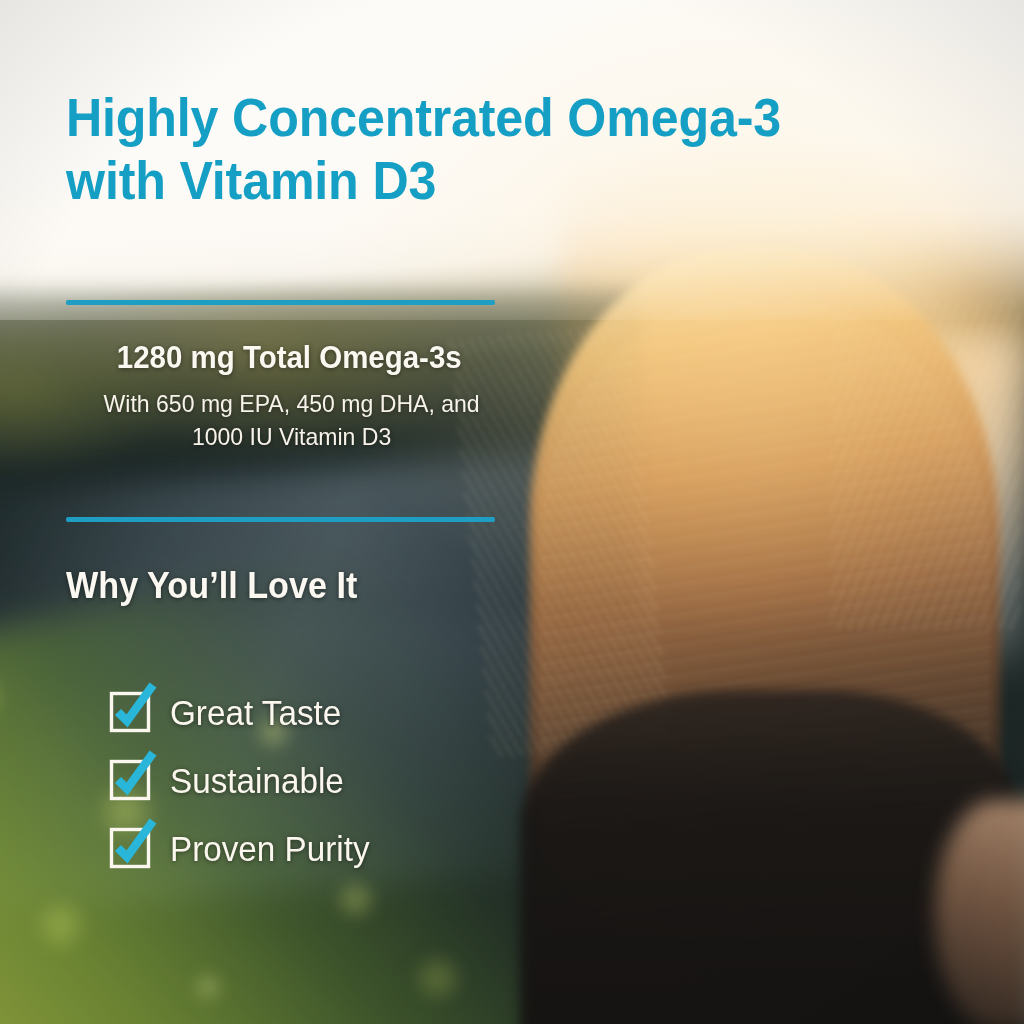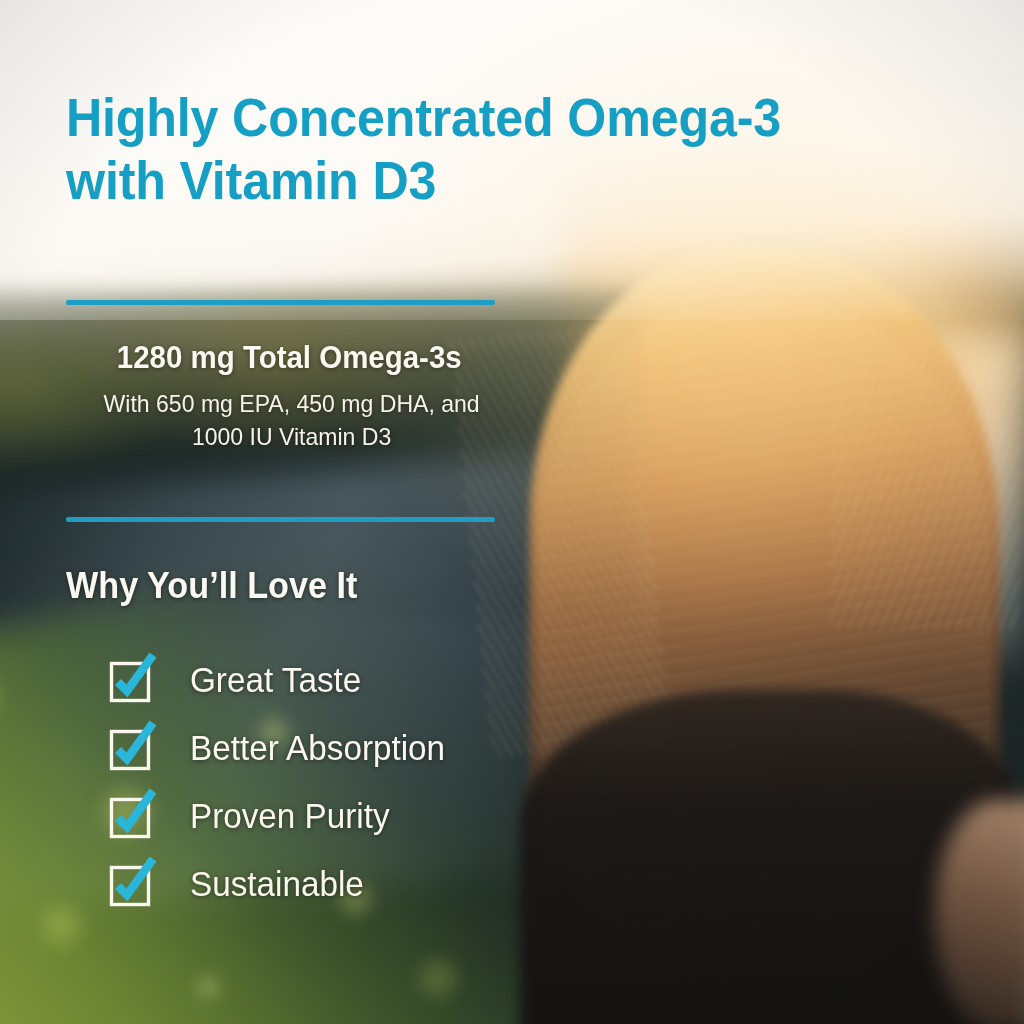--- a/index.html
+++ b/index.html
@@ -286,23 +286,22 @@
     text-shadow:0 1px 6px rgba(0,0,0,.5);
   }
 
   .benefits {
     position:absolute;
     left:110px; top:662px;
     list-style:none;
   }
   .benefit {
     display:flex;
-    align-items:flex-start;
+    align-items:flex-end;
     height:68px;
-    gap:20px;
   }
   .cbox {
     position:relative;
     flex:0 0 auto;
     width:38px; height:38px;
     margin-right:22px;
     overflow:visible;
   }
   .cbox svg { position:absolute; left:-6px; top:-11px; overflow:visible; }
 
@@ -362,45 +361,36 @@
   <li class="benefit">
     <span class="cbox">
       <svg width="52" height="52" viewBox="0 0 52 52" fill="none">
         <rect x="7.5" y="12.5" width="37" height="37" fill="none" stroke="#FBF7EE" stroke-width="3.4"></rect>
         <path d="M14 31 L23 40 L49 4" stroke="#29B6D8" stroke-width="8.5" stroke-linecap="butt" stroke-linejoin="miter" fill="none"></path>
       </svg>
     </span>
     <span class="benefit-label">Great Taste</span>
   </li>
 
+
   <li class="benefit">
     <span class="cbox">
       <svg width="52" height="52" viewBox="0 0 52 52" fill="none">
         <rect x="7.5" y="12.5" width="37" height="37" fill="none" stroke="#FBF7EE" stroke-width="3.4"></rect>
         <path d="M14 31 L23 40 L49 4" stroke="#29B6D8" stroke-width="8.5" stroke-linecap="butt" stroke-linejoin="miter" fill="none"></path>
       </svg>
     </span>
-    <span class="benefit-label">Better Absorption</span>
+    <span class="benefit-label">Sustainable</span>
   </li>
 
   <li class="benefit">
     <span class="cbox">
       <svg width="52" height="52" viewBox="0 0 52 52" fill="none">
         <rect x="7.5" y="12.5" width="37" height="37" fill="none" stroke="#FBF7EE" stroke-width="3.4"></rect>
         <path d="M14 31 L23 40 L49 4" stroke="#29B6D8" stroke-width="8.5" stroke-linecap="butt" stroke-linejoin="miter" fill="none"></path>
       </svg>
     </span>
     <span class="benefit-label">Proven Purity</span>
   </li>
-
-  <li class="benefit">
-    <span class="cbox">
-      <svg width="52" height="52" viewBox="0 0 52 52" fill="none">
-        <rect x="7.5" y="12.5" width="37" height="37" fill="none" stroke="#FBF7EE" stroke-width="3.4"></rect>
-        <path d="M14 31 L23 40 L49 4" stroke="#29B6D8" stroke-width="8.5" stroke-linecap="butt" stroke-linejoin="miter" fill="none"></path>
-      </svg>
-    </span>
-    <span class="benefit-label">Sustainable</span>
-  </li>
 </ul>
 
   </div>
 </div>
 
 </body></html>

